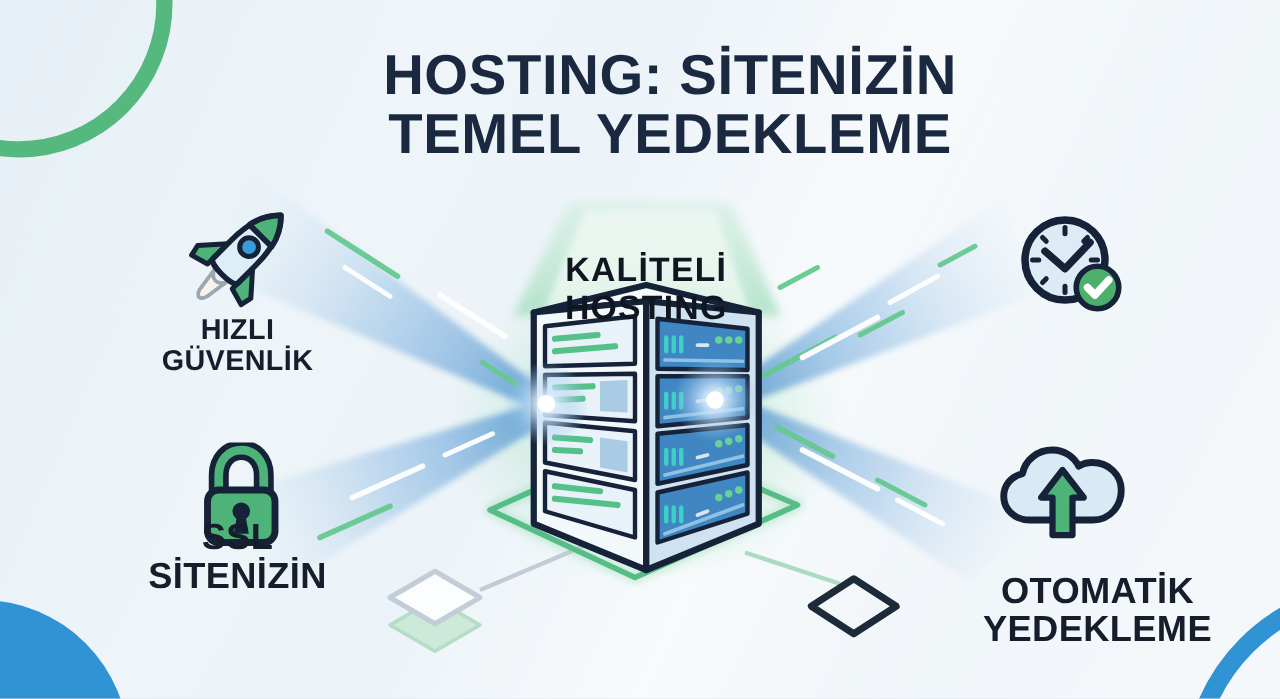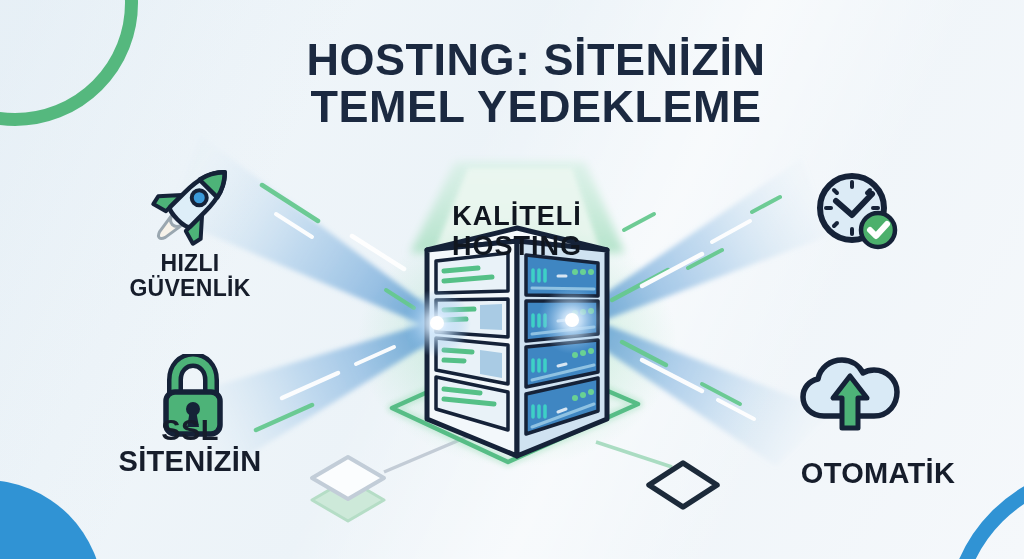--- a/index.html
+++ b/index.html
@@ -277,15 +277,16 @@
   <div class="feature-label label-fast">
     <span>HIZLI</span>
     <span>GÜVENLİK</span>
   </div>
   <div class="feature-label label-ssl">
     <span>SSL</span>
     <span>SİTENİZİN</span>
   </div>
   <div class="feature-label label-backup">
     <span>OTOMATİK</span>
+    <span>YEDEKLEME</span>
   </div>
 
 </div>
 
 </body></html>

